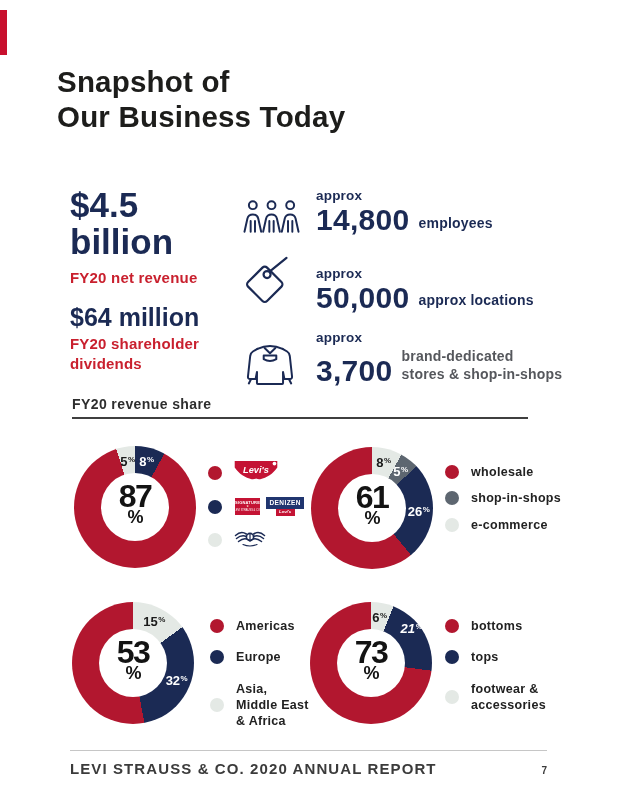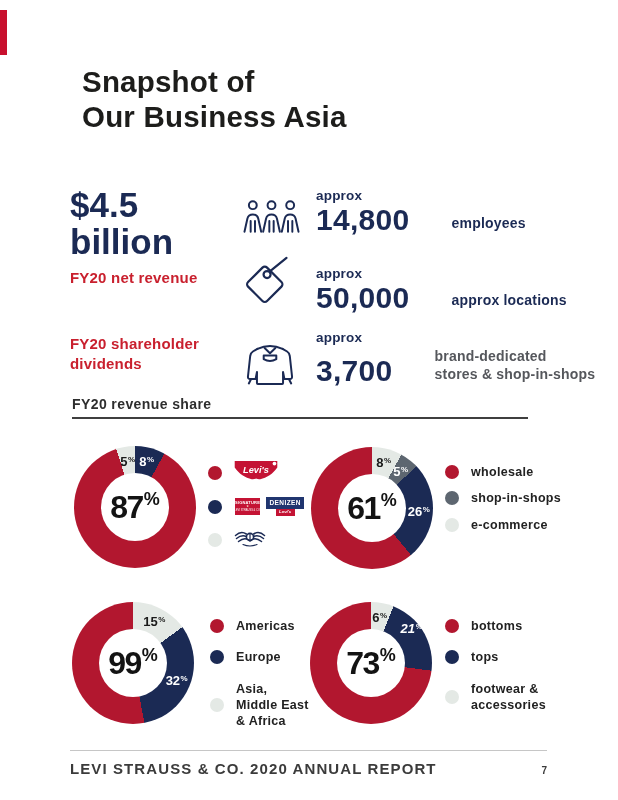--- a/index.html
+++ b/index.html
@@ -4,49 +4,49 @@
 <style>
   html,body{margin:0;padding:0;background:#fff;}
   .page{position:relative;width:618px;height:800px;background:#ffffff;overflow:hidden;
         font-family:"Liberation Sans",sans-serif;color:#1d1d1b;}
   .abs{position:absolute;}
 
   
   .corner-bar{left:0;top:10px;width:7px;height:45px;background:#c8102e;}
 
   
-  .title{left:82px;top:64px;font-size:29.5px;line-height:1.2;font-weight:700;
+  .title{left:57px;top:64px;font-size:29.5px;line-height:1.2;font-weight:700;
          color:#1d1d1b;letter-spacing:.2px;}
 
   
   .big1{left:70px;top:186px;font-size:35px;line-height:1.07;font-weight:700;color:#1b2a54;}
   .cap1{left:70px;top:269px;font-size:15px;font-weight:700;color:#c9202e;letter-spacing:.2px;}
   .big2{left:70px;top:303px;font-size:25px;font-weight:700;color:#1b2a54;}
   .cap2{left:70px;top:334px;font-size:15px;line-height:1.35;font-weight:700;color:#c9202e;letter-spacing:.2px;}
 
   
   .fact{position:absolute;left:243px;display:flex;align-items:flex-end;}
   .fact .icon-wrap{width:60px;margin-right:13px;display:flex;justify-content:flex-start;align-self:flex-end;}
   .fact .txt{display:flex;flex-direction:column;}
   .approx{font-size:13.5px;font-weight:700;color:#1b2a54;margin-bottom:3px;letter-spacing:.2px;}
-  .numline{display:flex;align-items:flex-end;gap:33px;}
+  .numline{display:flex;align-items:flex-end;}
   .num{font-size:30px;font-weight:700;color:#1b2a54;line-height:.95;letter-spacing:.3px;}
   .unit{font-size:14px;font-weight:700;margin-left:9px;padding-bottom:2px;line-height:1.28;
         letter-spacing:.2px;white-space:pre-line;}
   .unit.navy{color:#1b2a54;} .unit.gray{color:#55575c;}
 
   
   .section-label{left:72px;top:396px;font-size:14px;font-weight:700;color:#2e2e2e;letter-spacing:.4px;}
   .rule{left:72px;top:417px;width:456px;height:2px;background:#3f3f3f;}
 
   
   .donut{position:absolute;width:122px;height:122px;}
   .ring{position:absolute;left:0;top:0;width:122px;height:122px;border-radius:50%;}
   .hole{position:absolute;left:50%;top:50%;width:68px;height:68px;margin:-34px 0 0 -34px;
-        background:#fff;border-radius:50%;display:flex;align-items:center;justify-content:center;}
+        background:#fff;border-radius:50%;display:flex;align-items:center;justify-content:center;flex-direction:column;}
   .center-num{font-size:32px;font-weight:700;color:#131313;letter-spacing:-1.5px;}
   .center-pct{font-size:18px;font-weight:700;color:#131313;position:relative;top:-8px;margin-left:1px;}
   .slice-label{position:absolute;transform:translate(-50%,-50%);font-weight:700;font-size:13px;white-space:nowrap;}
   .slice-label .pct{font-size:8px;position:relative;top:-4px;margin-left:.5px;}
 
   
   .legend{position:absolute;display:flex;flex-direction:column;gap:10px;}
   .legend--loose{gap:15px;}
   .lrow{display:flex;align-items:center;gap:12px;}
   .ldot{width:14px;height:14px;border-radius:50%;flex:0 0 auto;}
@@ -71,28 +71,29 @@
 </style>
 </head>
 <body>
 
 <div class="page">
 
   <div class="abs corner-bar"></div>
 
   <div class="abs title">
     <div>Snapshot of</div>
-    <div>Our Business Asia</div>
+    <div>Our Business Today</div>
   </div>
 
   <div class="abs big1">
     <div>$4.5</div>
     <div>billion</div>
   </div>
   <div class="abs cap1">FY20 net revenue</div>
+  <div class="abs big2">$64 million</div>
   <div class="abs cap2">
     <div>FY20 shareholder</div>
     <div>dividends</div>
   </div>
 
   <div class="fact" style="top:188px;">
     <div class="icon-wrap" style="margin-bottom:-2px;">
       <span>
         <svg width="57" height="34" viewBox="0 0 58 34" fill="none" stroke="#1b2a54" stroke-width="2" stroke-linecap="round" stroke-linejoin="round">
           <circle cx="10" cy="6" r="4"></circle>
@@ -177,21 +178,21 @@
       <span class="center-num">61</span>
         <span class="center-pct">%</span>
     </div>
   <span class="slice-label" style="left: 72.6884px; top: 15.4766px; color: rgb(26, 26, 26);"><span>8</span><span class="pct">%</span></span>
       <span class="slice-label" style="left: 89.8066px; top: 23.8627px; color: rgb(255, 255, 255);"><span>5</span><span class="pct">%</span></span>
       <span class="slice-label" style="left: 107.907px; top: 63.9512px; color: rgb(255, 255, 255);"><span>26</span><span class="pct">%</span></span>
     </div>
   <div class="donut" style="left:72px;top:602px;">
     <div class="ring" style="background: conic-gradient(rgb(228, 233, 229) 0deg, rgb(228, 233, 229) 54deg, rgb(27, 42, 84) 54deg, rgb(27, 42, 84) 169.2deg, rgb(178, 23, 47) 169.2deg, rgb(178, 23, 47) 360deg);"></div>
     <div class="hole">
-      <span class="center-num">99</span>
+      <span class="center-num">53</span>
         <span class="center-pct">%</span>
     </div>
   <span class="slice-label" style="left: 82.3376px; top: 19.1227px; color: rgb(26, 26, 26);"><span>15</span><span class="pct">%</span></span>
       <span class="slice-label" style="left: 104.699px; top: 78.3019px; color: rgb(255, 255, 255);"><span>32</span><span class="pct">%</span></span>
     </div>
   <div class="donut" style="left:310px;top:602px;">
     <div class="ring" style="background: conic-gradient(rgb(228, 233, 229) 0deg, rgb(228, 233, 229) 21.6deg, rgb(27, 42, 84) 21.6deg, rgb(27, 42, 84) 97.2deg, rgb(178, 23, 47) 97.2deg, rgb(178, 23, 47) 360deg);"></div>
     <div class="hole">
       <span class="center-num">73</span>
         <span class="center-pct">%</span>

